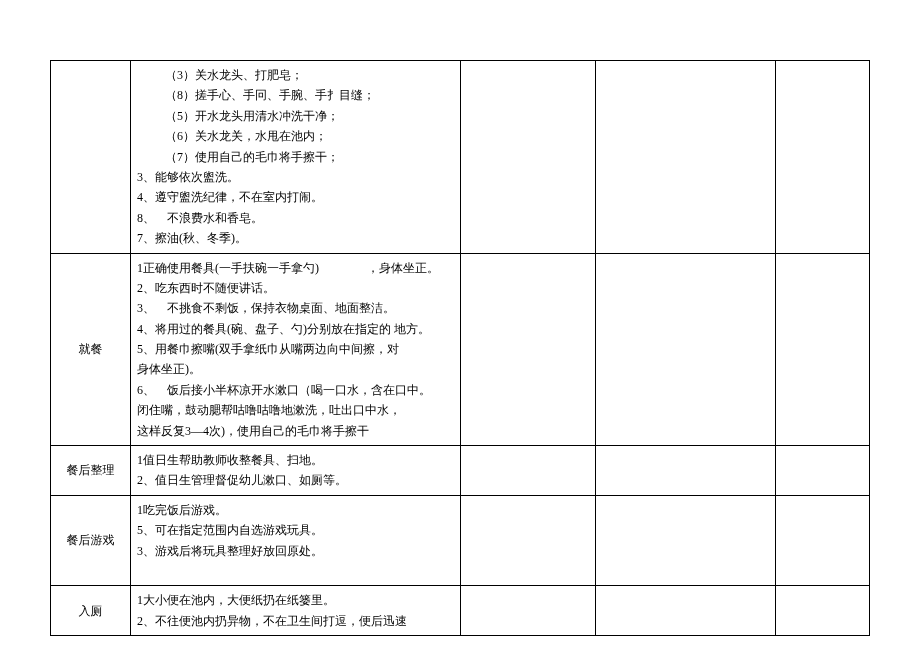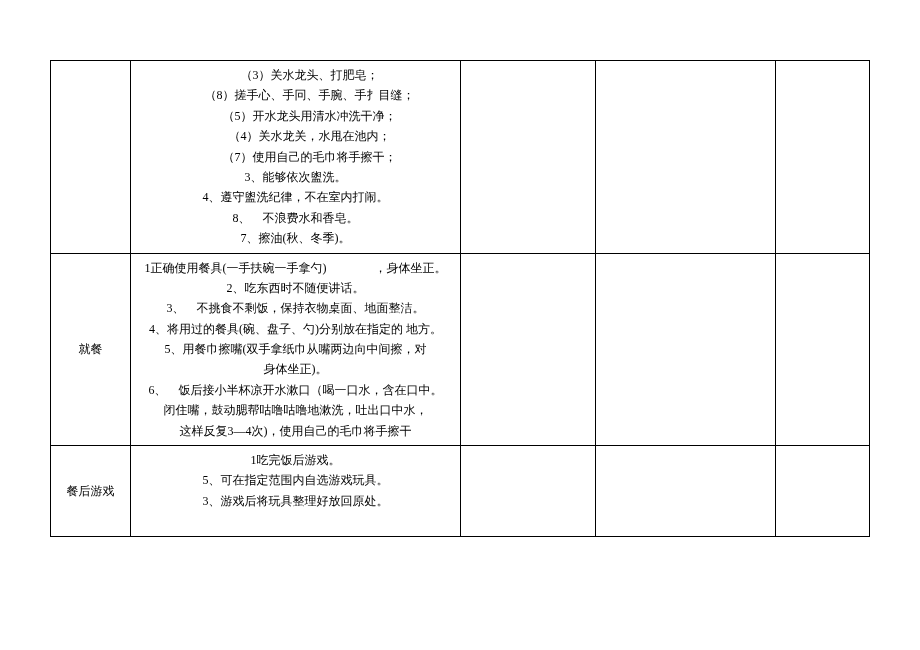--- a/index.html
+++ b/index.html
@@ -26,21 +26,21 @@
       vertical-align: middle;
       padding: 4px 6px;
       line-height: 1.7;
     }
     .col-label {
       width: 80px;
       text-align: center;
     }
     .col-content {
       width: 330px;
-      text-align: center;
+      text-align: left;
     }
     .col-empty1 {
       width: 135px;
     }
     .col-empty2 {
       width: 180px;
     }
     .col-empty3 {
       width: auto;
     }
@@ -56,21 +56,21 @@
 <body>
 
 <table>
   <tbody id="table-body">
   <tr>
         <td class="col-label">&nbsp;</td>
         <td class="col-content">
           <span class="indent">（3）关水龙头、打肥皂；</span>
           <span class="indent">（8）搓手心、手冋、手腕、手扌目缝；</span>
           <span class="indent">（5）开水龙头用清水冲洗干净；</span>
-          <span class="indent">（4）关水龙关，水甩在池内；</span>
+          <span class="indent">（6）关水龙关，水甩在池内；</span>
           <span class="indent">（7）使用自己的毛巾将手擦干；</span>
           <span class="line">3、能够依次盥洗。</span>
           <span class="line">4、遵守盥洗纪律，不在室内打闹。</span>
           <span class="line">8、　不浪费水和香皂。</span>
           <span class="line">7、擦油(秋、冬季)。</span>
         </td>
         <td class="col-empty1"></td>
         <td class="col-empty2"></td>
         <td class="col-empty3"></td>
       </tr>
@@ -85,25 +85,45 @@
           <span class="line">身体坐正)。</span>
           <span class="line">6、　饭后接小半杯凉开水漱口（喝一口水，含在口中。</span>
           <span class="line">闭住嘴，鼓动腮帮咕噜咕噜地漱洗，吐出口中水，</span>
           <span class="line">这样反复3—4次)，使用自己的毛巾将手擦干</span>
         </td>
         <td class="col-empty1"></td>
         <td class="col-empty2"></td>
         <td class="col-empty3"></td>
       </tr>
       <tr>
+        <td class="col-label">餐后整理</td>
+        <td class="col-content">
+          <span class="line">1值日生帮助教师收整餐具、扫地。</span>
+          <span class="line">2、值日生管理督促幼儿漱口、如厕等。</span>
+        </td>
+        <td class="col-empty1"></td>
+        <td class="col-empty2"></td>
+        <td class="col-empty3"></td>
+      </tr>
+      <tr>
         <td class="col-label">餐后游戏</td>
         <td class="col-content">
           <span class="line">1吃完饭后游戏。</span>
           <span class="line">5、可在指定范围内自选游戏玩具。</span>
           <span class="line">3、游戏后将玩具整理好放回原处。</span>
           <span class="line">&nbsp;</span>
         </td>
         <td class="col-empty1"></td>
         <td class="col-empty2"></td>
         <td class="col-empty3"></td>
       </tr>
+      <tr>
+        <td class="col-label">入厕</td>
+        <td class="col-content">
+          <span class="line">1大小便在池内，大便纸扔在纸篓里。</span>
+          <span class="line">2、不往便池内扔异物，不在卫生间打逗，便后迅速</span>
+        </td>
+        <td class="col-empty1"></td>
+        <td class="col-empty2"></td>
+        <td class="col-empty3"></td>
+      </tr>
     </tbody>
 </table>
 
 </body></html>

